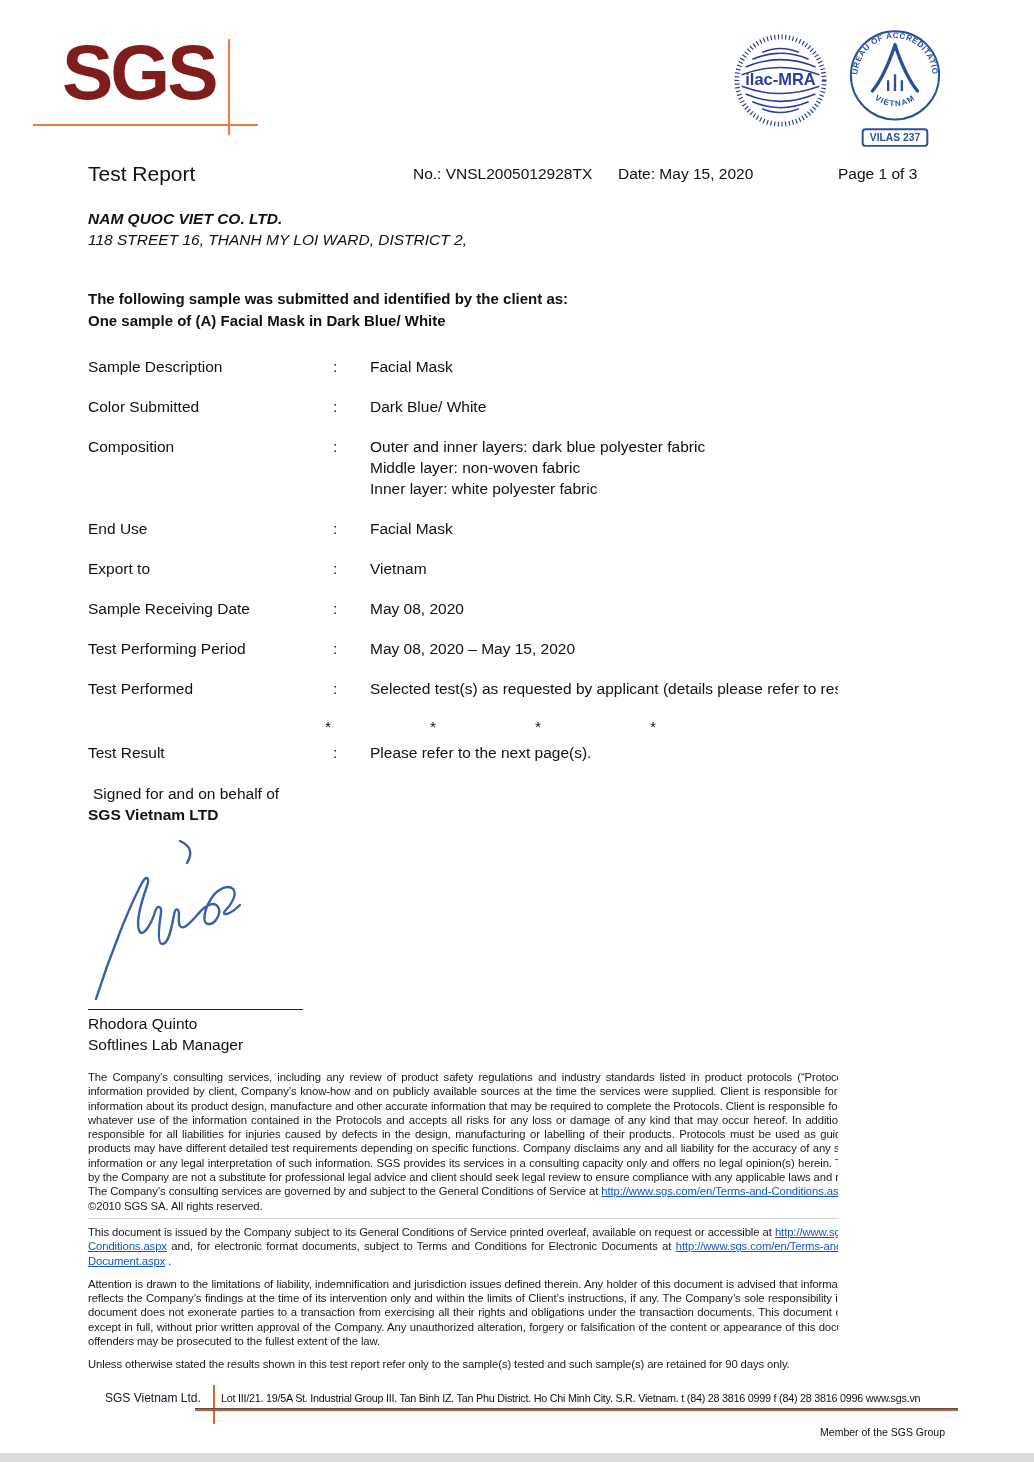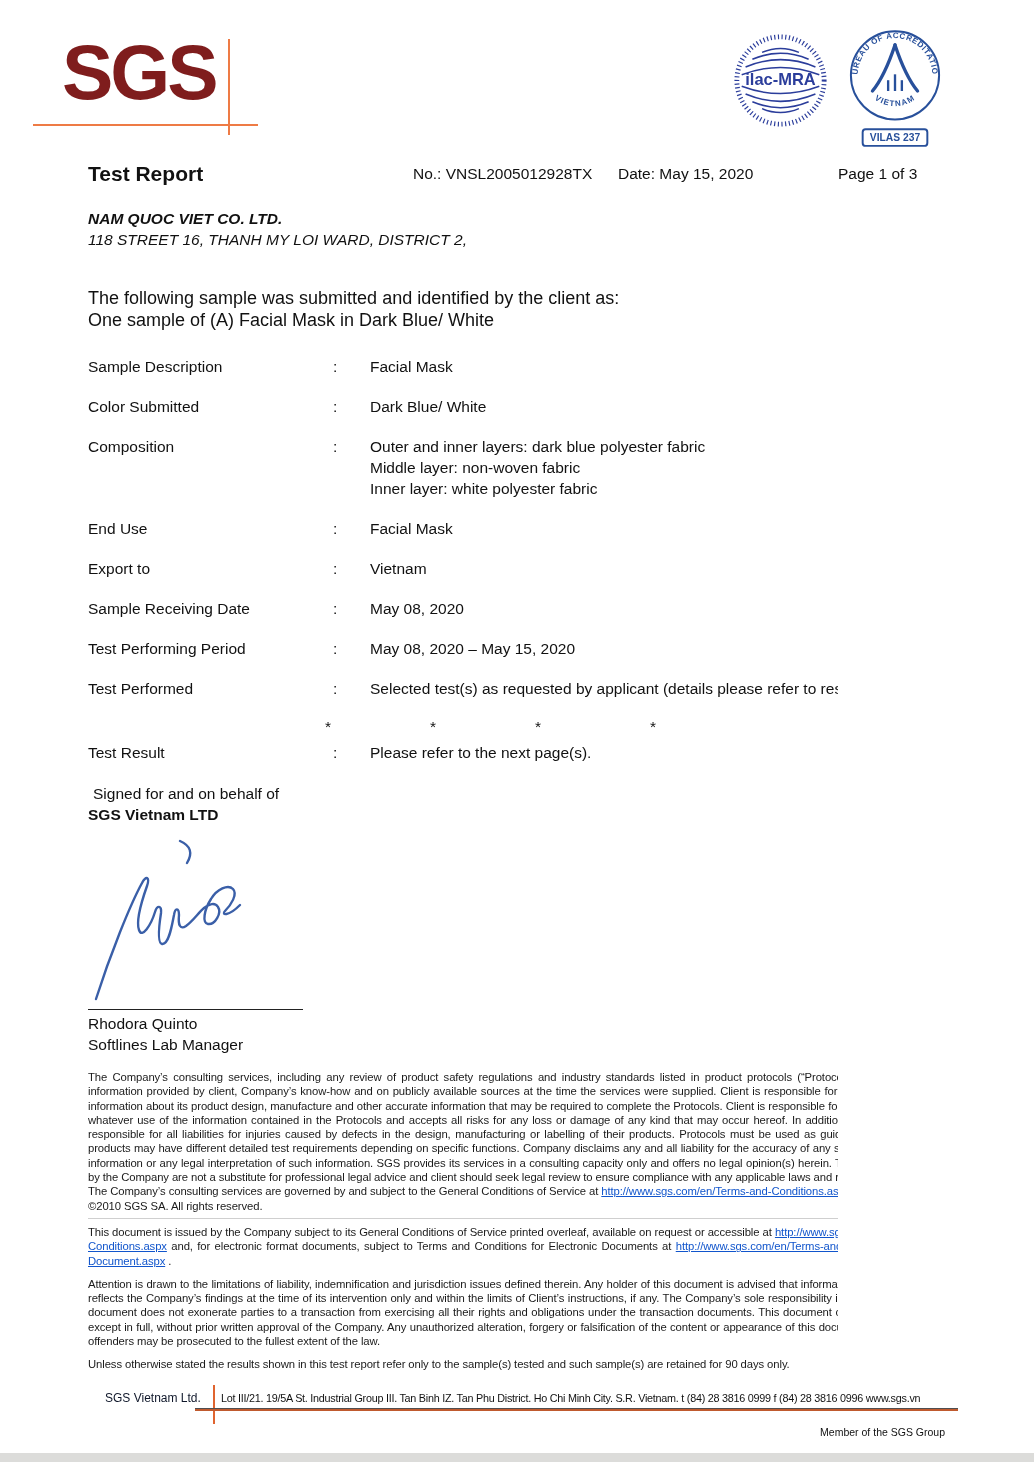--- a/index.html
+++ b/index.html
@@ -13,31 +13,31 @@
   .sgs-letters { position:absolute; left:62px; top:34px; font-size:77px; font-weight:bold;
                  letter-spacing:-3px; color:#7f1d1d; line-height:1; }
   .sgs-hline { position:absolute; left:33px; top:124px; width:225px; height:2px; background:#ee7b45; }
   .sgs-vline { position:absolute; left:228px; top:39px; width:2px; height:96px; background:#ee7b45; }
   .accred { position:absolute; right:90px; top:28px; width:212px; height:122px; }
   .ilac-svg { position:absolute; left:0; top:4px; }
   .boa-svg  { position:absolute; right:0; top:0; }
 
   
   .header-row { position:relative; height:26px; margin-top:12px; }
-  .header-row .title { position:absolute; left:88px; top:0; font-size:21px; font-weight:bold; }
+  .header-row .title { position:absolute; left:88px; top:0; font-size:21px; font-weight:normal; }
   .header-row .no    { position:absolute; left:365px; top:3px; font-size:15.5px;margin-left:48px; }
   .header-row .date  { position:absolute; left:618px; top:3px; font-size:15.5px; }
   .header-row .page  { position:absolute; left:838px; top:3px; font-size:15.5px; }
 
   
   .client { margin:20px 89px 0 88px; font-size:15.5px; line-height:21px;font-style:italic; }
   .client .name { font-weight:bold; }
 
   
-  .intro { margin:38px 89px 0 88px; font-size:18px; line-height:21.5px; }
+  .intro { margin:38px 89px 0 88px; font-size:15px; line-height:21.5px;font-weight:bold; }
 
   
   .fields { margin:25px 89px 0 88px; font-size:15.5px; }
   .frow { display:flex; margin-bottom:19px; line-height:21px; }
   .frow .lbl { width:245px; flex:none; }
   .frow .col { width:37px; flex:none; }
   .frow .val { flex:1; }
   .stars { position:relative; height:21px; margin:0 89px 3px 88px; font-size:15.5px; }
   .stars span { position:absolute; top:0; }
   .stars .s0 { left:237px; } .stars .s1 { left:342px; } .stars .s2 { left:447px; } .stars .s3 { left:562px; }

